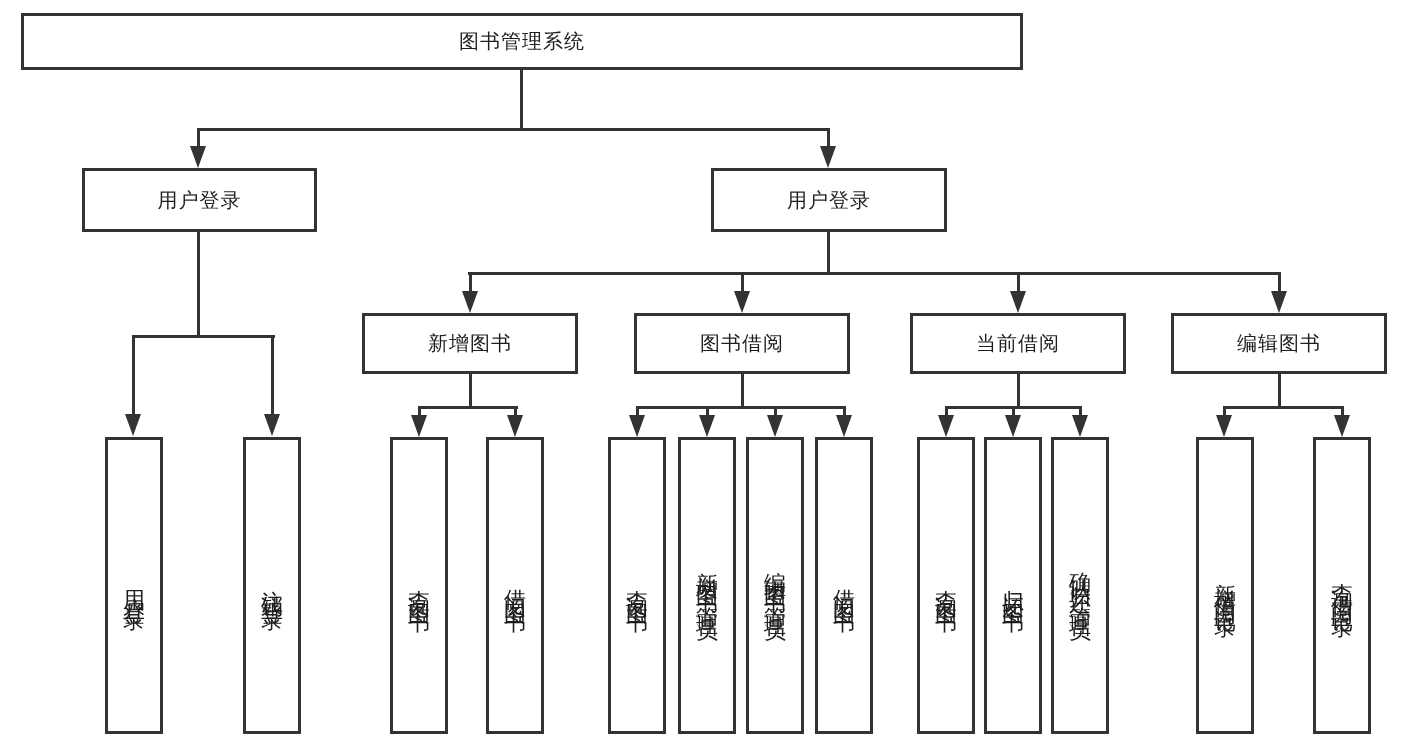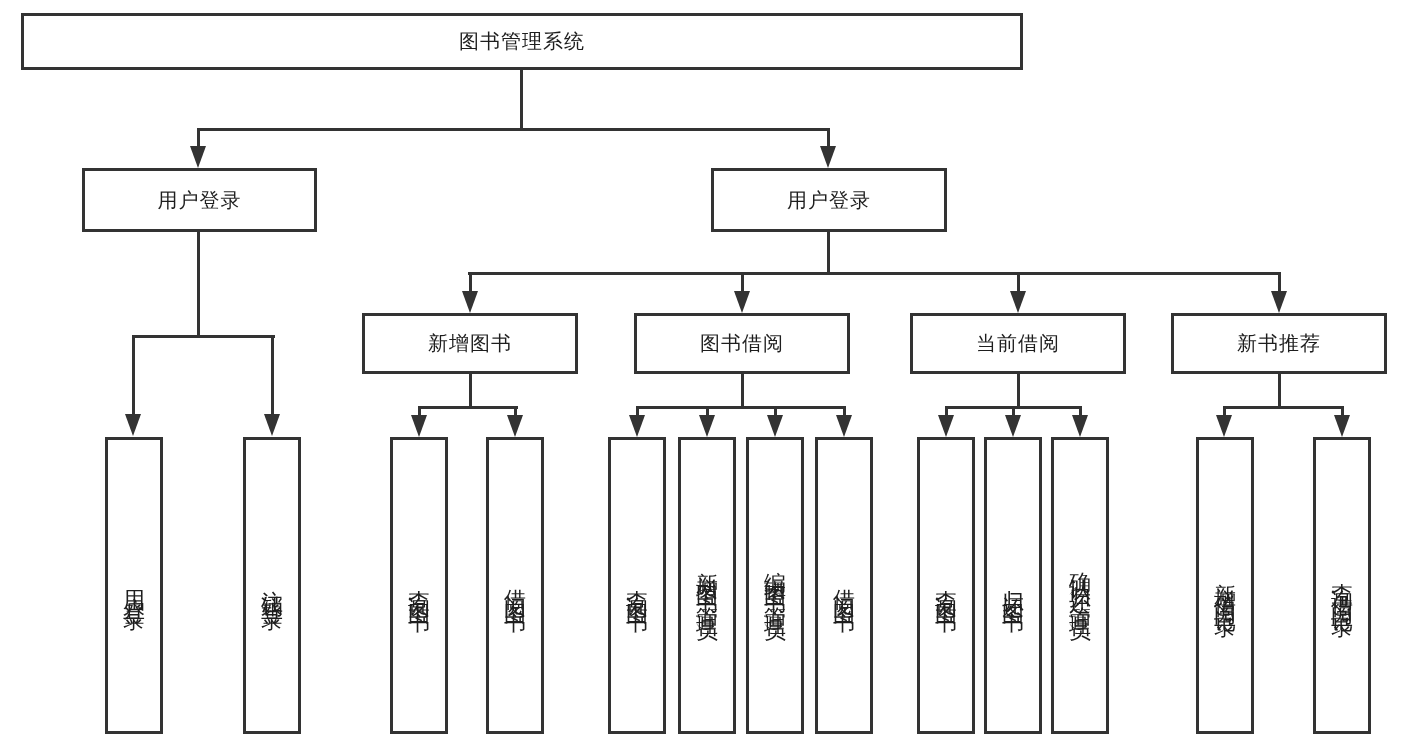--- a/index.html
+++ b/index.html
@@ -98,21 +98,21 @@
   <div class="box" style="left:362px;top:313px;width:216px;height:61px;">
     <span>新增图书</span>
   </div>
   <div class="box" style="left:634px;top:313px;width:216px;height:61px;text-align:right;">
     <span>图书借阅</span>
   </div>
   <div class="box" style="left:910px;top:313px;width:216px;height:61px;text-align:right;">
     <span>当前借阅</span>
   </div>
   <div class="box" style="left:1171px;top:313px;width:216px;height:61px;">
-    <span>新书推荐</span>
+    <span>编辑图书</span>
   </div>
 
   <div class="vl" style="left:469px;top:374px;height:32px;"></div>
   <div class="hl" style="left:418px;top:406px;width:100px;"></div>
   <div class="vl" style="left:418px;top:406px;height:13px;"></div>
   <div class="ar" style="left:411px;top:415px;"></div>
   <div class="vl" style="left:514px;top:406px;height:13px;"></div>
   <div class="ar" style="left:507px;top:415px;"></div>
 
   <div class="vl" style="left:741px;top:374px;height:32px;"></div>

